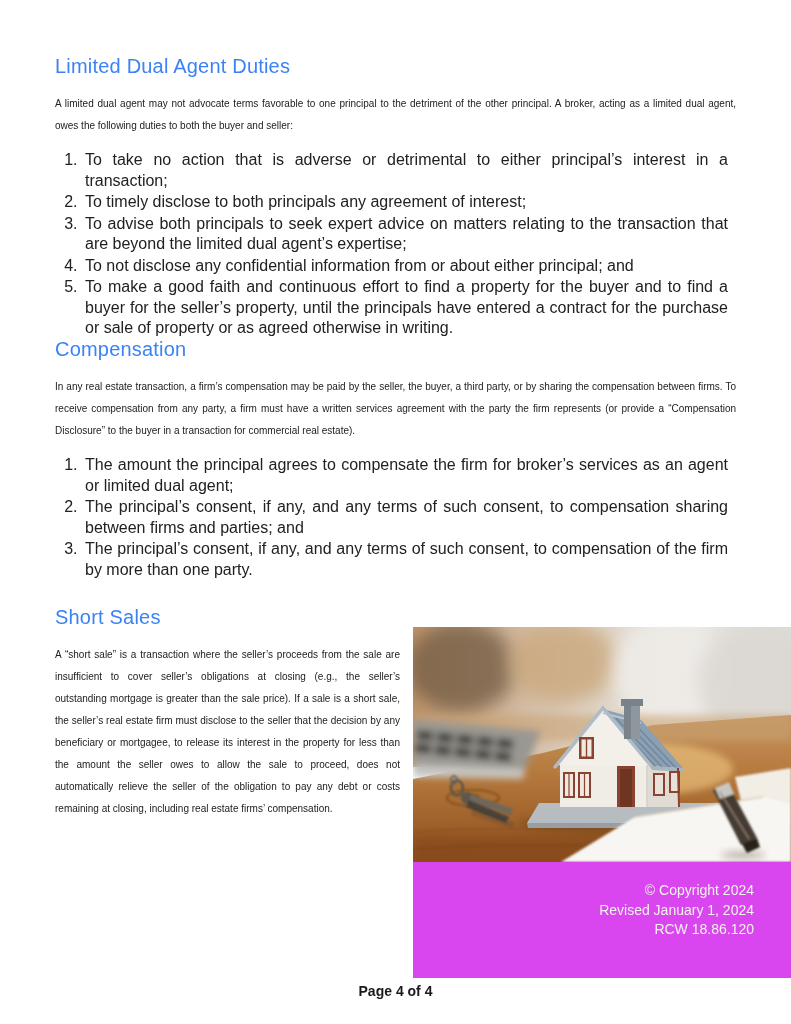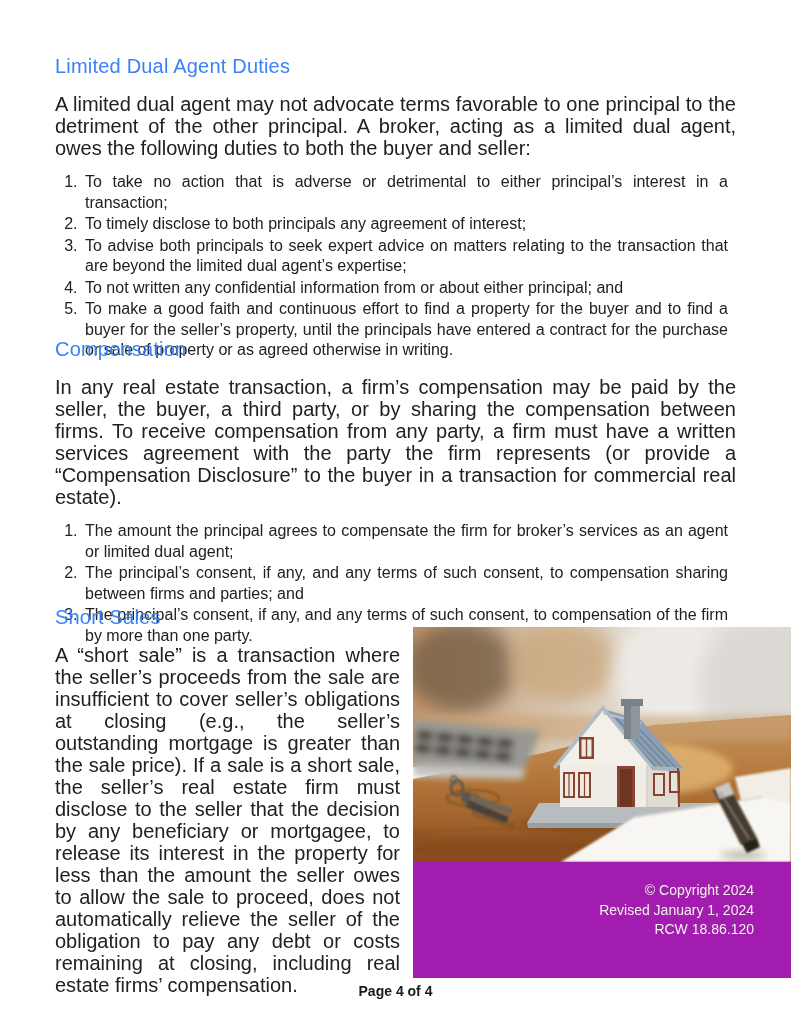--- a/index.html
+++ b/index.html
@@ -18,21 +18,21 @@
   #sec-comp  { top:338px; }
   #sec-short { top:606px; width:345px; }
 
   h1.sec-heading {
     margin:0 0 15px 0;
     font-size:20px; font-weight:400; color:#3b82f6;
     letter-spacing:.2px;
   }
   p.body-text {
     margin:0 0 13px 0;
-    font-size:20px; line-height:22px;
+    font-size:10px; line-height:22px;
     text-align:justify;
   }
   ol.doc-list {
     margin:5px 8px 0 0; padding:0 0 0 27px;
     font-size:16px; line-height:20.5px;
   }
   ol.doc-list li { text-align:justify; padding-left:3px; margin:0 0 1px 0; }
 
   #sec-short p.body-text { line-height:22px; }
 
@@ -55,21 +55,21 @@
 
 <div class="page">
 
   <section class="sec" id="sec-dual">
     <h1 class="sec-heading">Limited Dual Agent Duties</h1>
     <p class="body-text">A limited dual agent may not advocate terms favorable to one principal to the detriment of the other principal. A broker, acting as a limited dual agent, owes the following duties to both the buyer and seller:</p>
     <ol class="doc-list">
         <li>To take no action that is adverse or detrimental to either principal’s interest in a transaction;</li>
         <li>To timely disclose to both principals any agreement of interest;</li>
         <li>To advise both principals to seek expert advice on matters relating to the transaction that are beyond the limited dual agent’s expertise;</li>
-        <li>To not written any confidential information from or about either principal; and</li>
+        <li>To not disclose any confidential information from or about either principal; and</li>
         <li>To make a good faith and continuous effort to find a property for the buyer and to find a buyer for the seller’s property, until the principals have entered a contract for the purchase or sale of property or as agreed otherwise in writing.</li>
       </ol>
   </section>
 
   <section class="sec" id="sec-comp">
     <h1 class="sec-heading">Compensation</h1>
     <p class="body-text">In any real estate transaction, a firm’s compensation may be paid by the seller, the buyer, a third party, or by sharing the compensation between firms. To receive compensation from any party, a firm must have a written services agreement with the party the firm represents (or provide a “Compensation Disclosure” to the buyer in a transaction for commercial real estate).</p>
     <ol class="doc-list">
         <li>The amount the principal agrees to compensate the firm for broker’s services as an agent or limited dual agent;</li>
         <li>The principal’s consent, if any, and any terms of such consent, to compensation sharing between firms and parties; and</li>
@@ -211,21 +211,21 @@
 
       <g filter="url(#blurSm)">
         <polygon points="300,163 315,157 344,211 328,218" fill="#443a32"></polygon>
         <polygon points="302,161 316,155 321,167 307,172" fill="#c9c7c2"></polygon>
         <polygon points="329,217 344,211 347,220 334,226" fill="#262019"></polygon>
         <line x1="307" y1="165" x2="336" y2="212" stroke="#96897c" stroke-width="1.5" opacity="0.8"></line>
         <ellipse cx="330" cy="228" rx="22" ry="4" fill="#3a2c1c" opacity="0.3" filter="url(#blurMed)"></ellipse>
       </g>
     </svg>
 
-    <div class="copyright-box" style="background-color: #a21caf; color: rgb(241, 243, 233);">
+    <div class="copyright-box" style="background-color: #d946ef; color: rgb(241, 243, 233);">
         <div>© Copyright 2024</div>
         <div>Revised January 1, 2024</div>
         <div>RCW 18.86.120</div>
       </div>
   </div>
 
   <div class="page-footer">Page 4 of 4</div>
 
 </div>
 

